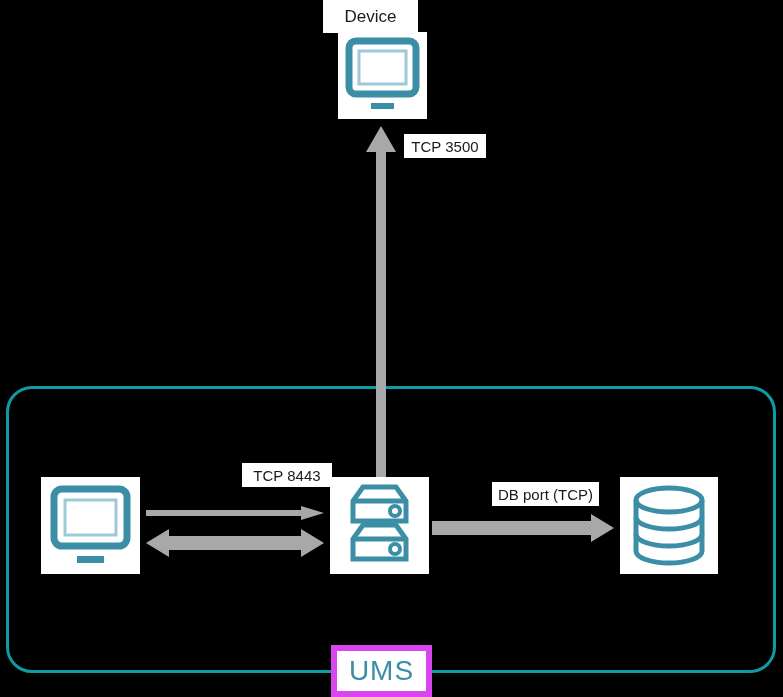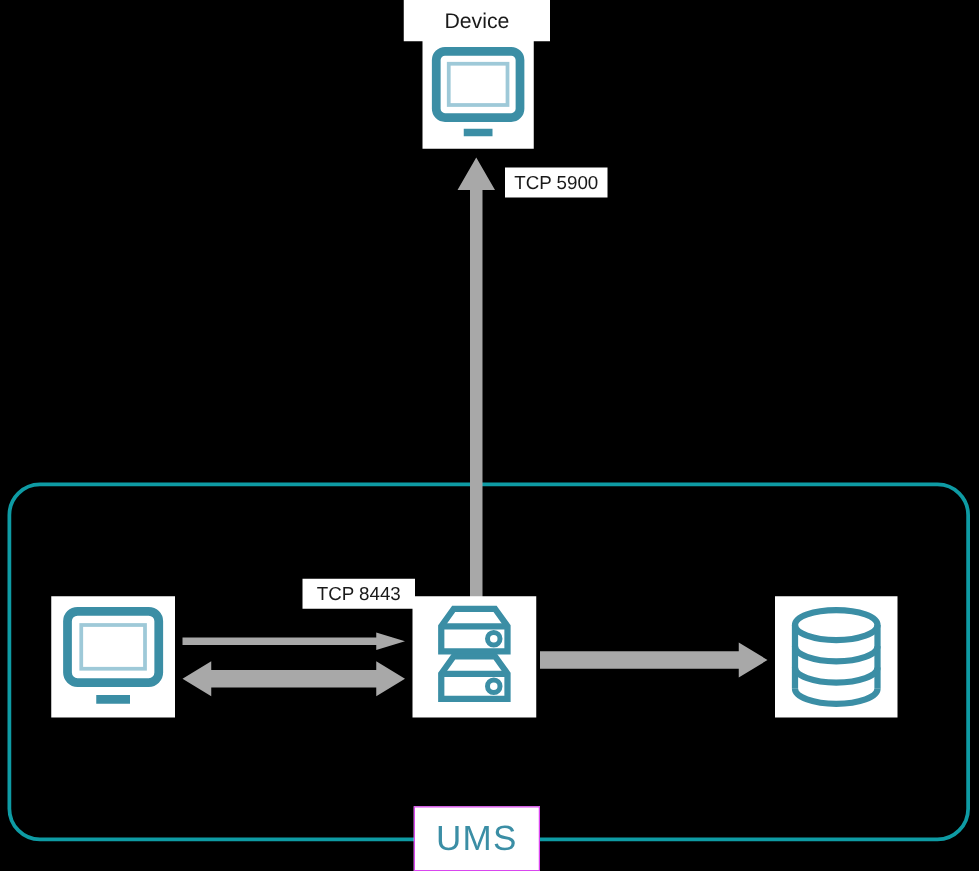--- a/index.html
+++ b/index.html
@@ -52,41 +52,41 @@
     box-sizing: border-box;
     background: transparent;
   }
   #ums-badge {
     position: absolute;
     left: 331px;
     top: 645px;
     width: 101px;
     height: 52px;
     background: #ffffff;
-    border: 1px solid #d946ef;
+    border: 6px solid #d946ef;
     box-sizing: border-box;
     display: flex;
     align-items: center;
     justify-content: center;
   }
   #ums-badge span {
     color: #3b8ea5;
     font-size: 28px;
     letter-spacing: 1px;
     line-height: 1;
   }
 
   
   .arrow-svg {
     position: absolute;
     overflow: visible;
   }
 
   
-  #chip-device    { left: 323px; top: 0px;   width: 117px; height: 33px; font-size: 17px; text-align: right; }
+  #chip-device    { left: 323px; top: 0px;   width: 95px; height: 33px; font-size: 17px; text-align: right; }
   #chip-tcp5900   { left: 404px; top: 134px; width: 82px;  height: 24px; }
   #chip-tcp8443   { left: 242px; top: 463px; width: 90px;  height: 24px; }
   #chip-dbport    { left: 492px; top: 482px; width: 107px; height: 24px; }
 
   
   #plate-device   { left: 338px; top: 32px;  width: 89px;  height: 87px; }
   #plate-client   { left: 41px;  top: 477px; width: 99px;  height: 97px; }
   #plate-server   { left: 330px; top: 477px; width: 99px;  height: 97px; }
   #plate-db       { left: 620px; top: 477px; width: 98px;  height: 97px; }
 </style>
@@ -117,21 +117,21 @@
 
   <div class="chip" id="chip-device">Device</div>
   <div class="plate" id="plate-device">
     <svg width="89" height="87" viewBox="0 0 89 87">
       <rect x="11" y="9" width="67" height="53" rx="7" ry="7" fill="none" stroke="#3b8ea5" stroke-width="7"></rect>
       <rect x="21" y="19" width="47" height="33" fill="none" stroke="#9ec9d8" stroke-width="3"></rect>
       <rect x="33" y="71" width="23" height="6" fill="#3b8ea5"></rect>
     </svg>
   </div>
 
-  <div class="chip" id="chip-tcp5900">TCP 5900</div>
+  <div class="chip" id="chip-tcp5900">TCP 3500</div>
 
   <div class="plate" id="plate-client">
     <svg width="99" height="97" viewBox="0 0 99 97">
       <rect x="13" y="12" width="73" height="57" rx="8" ry="8" fill="none" stroke="#3b8ea5" stroke-width="7"></rect>
       <rect x="24" y="23" width="51" height="35" fill="none" stroke="#9ec9d8" stroke-width="3"></rect>
       <rect x="36" y="79" width="27" height="7" fill="#3b8ea5"></rect>
     </svg>
   </div>
 
   <div class="chip" id="chip-tcp8443">TCP 8443</div>
@@ -142,20 +142,21 @@
       <path d="M23,24 L33,10 L66,10 L76,24 L76,44 L23,44 Z" fill="none" stroke="#3b8ea5" stroke-width="5"></path>
       <line x1="23" y1="24" x2="76" y2="24" stroke="#3b8ea5" stroke-width="5"></line>
       <circle cx="65" cy="34" r="5" fill="none" stroke="#3b8ea5" stroke-width="4"></circle>
 
       <path d="M23,62 L33,48 L66,48 L76,62 L76,82 L23,82 Z" fill="none" stroke="#3b8ea5" stroke-width="5"></path>
       <line x1="23" y1="62" x2="76" y2="62" stroke="#3b8ea5" stroke-width="5"></line>
       <circle cx="65" cy="72" r="5" fill="none" stroke="#3b8ea5" stroke-width="4"></circle>
     </svg>
   </div>
 
+  <div class="chip" id="chip-dbport">DB port (TCP)</div>
 
   <div class="plate" id="plate-db">
     <svg width="98" height="97" viewBox="0 0 98 97">
       <ellipse cx="49" cy="23" rx="33" ry="12" fill="none" stroke="#3b8ea5" stroke-width="5"></ellipse>
       <path d="M16,23 L16,74" fill="none" stroke="#3b8ea5" stroke-width="5"></path>
       <path d="M82,23 L82,74" fill="none" stroke="#3b8ea5" stroke-width="5"></path>
       <path d="M16,74 A33,12 0 0 0 82,74" fill="none" stroke="#3b8ea5" stroke-width="5"></path>
       <path d="M16,40 A33,12 0 0 0 82,40" fill="none" stroke="#3b8ea5" stroke-width="5"></path>
       <path d="M16,57 A33,12 0 0 0 82,57" fill="none" stroke="#3b8ea5" stroke-width="5"></path>
     </svg>

